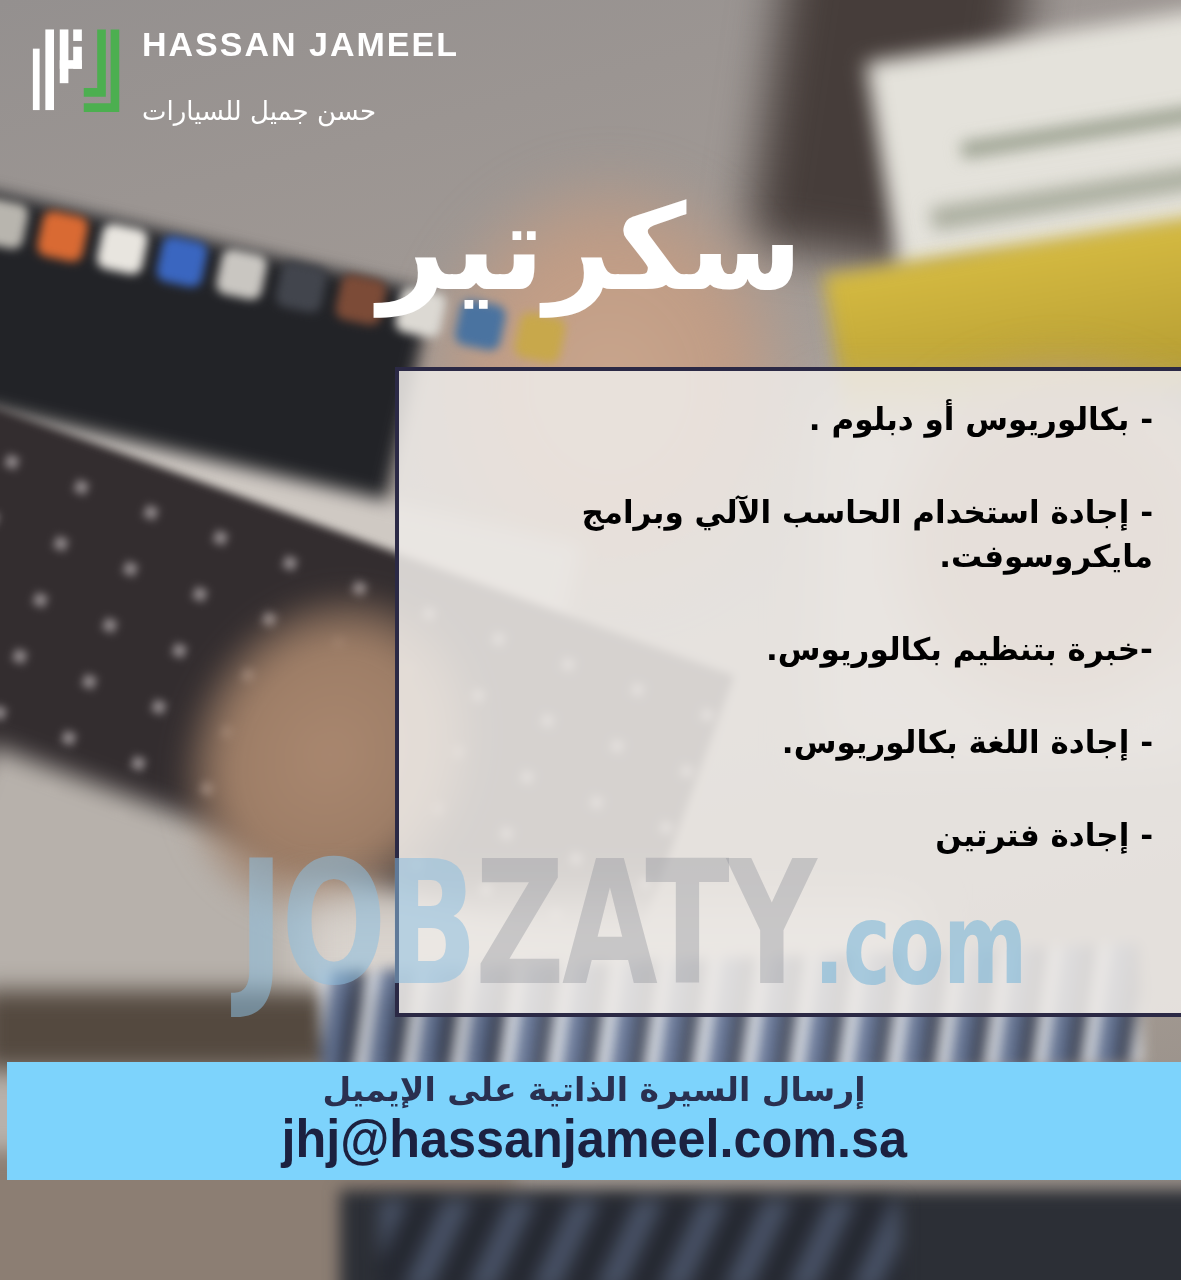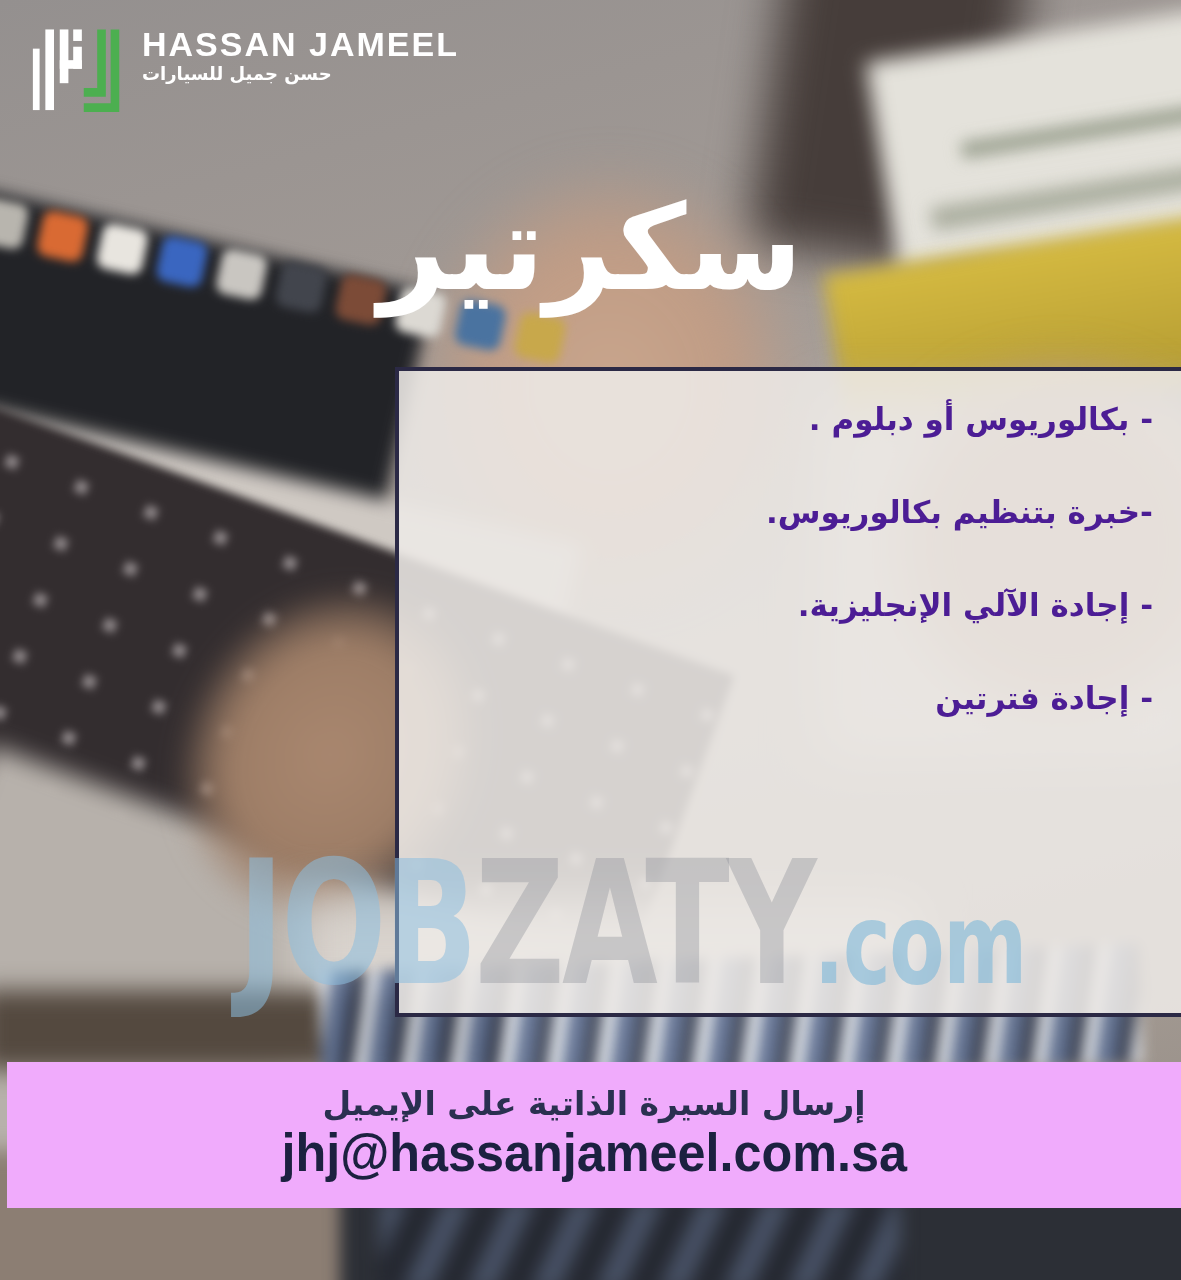--- a/index.html
+++ b/index.html
@@ -50,46 +50,46 @@
     transform:scaleX(0.72);transform-origin:left top;
   }
   .wm-job{color:rgba(141,190,222,0.55);}
   .wm-zaty{color:rgba(148,150,158,0.40);}
   .wm-com{font-size:112px;color:rgba(125,183,216,0.60);letter-spacing:-2px;}
   
   .logo{position:absolute;left:30px;top:16px;z-index:5;display:flex;align-items:flex-start;}
   .logo-mark{width:96px;height:96px;flex:0 0 auto;}
   .brand-text{margin-left:16px;margin-top:10px;color:#ffffff;}
   .brand-en{font-family:"Liberation Sans",sans-serif;font-weight:bold;font-size:34px;letter-spacing:2px;line-height:1.1;}
-  .brand-ar{direction:rtl;text-align:left;font-weight:bold;font-size:18px;line-height:1.25;}
+  .brand-ar{direction:rtl;text-align:left;font-weight:normal;font-size:26px;line-height:1.25;margin-top:32px;}
   
   .opp-line{
     position:absolute;left:0;right:0;top:136px;z-index:5;
     text-align:center;direction:rtl;color:#ffffff;font-weight:bold;font-size:37px;
   }
   .job-title{
     position:absolute;left:0;right:0;top:178px;z-index:5;
     text-align:center;direction:rtl;color:#ffffff;font-weight:bold;font-size:118px;line-height:1.2;
   }
   
   .req-box{
     position:absolute;left:395px;top:367px;right:-6px;height:650px;z-index:2;
     background:rgba(237,233,230,0.88);
     border:4px solid #2b2945;box-sizing:border-box;
   }
   .req-list{
     list-style:none;margin:0;padding:26px 30px 0 30px;direction:rtl;text-align:right;
   }
   .req-list li{
-    color:#4c1d95;font-weight:bold;font-size:31px;line-height:1.42;margin-bottom:49px;
+    color:#000000;font-weight:bold;font-size:31px;line-height:1.42;margin-bottom:49px;
   }
   
   .footer{
-    position:absolute;left:7px;right:0;top:1062px;height:146px;z-index:4;
-    background:#f0abfc;display:flex;flex-direction:column;align-items:center;justify-content:center;
+    position:absolute;left:7px;right:0;top:1062px;height:118px;z-index:4;
+    background:#7dd3fc;display:flex;flex-direction:column;align-items:center;justify-content:center;
   }
   .footer-cta{direction:rtl;color:#2a3050;font-weight:bold;font-size:33px;line-height:1.1;}
   .footer-email{
     font-family:"Liberation Sans",sans-serif;color:#1c2140;font-weight:bold;font-size:53px;line-height:1.15;
     transform:scaleX(0.95);
   }
 </style>
 </head>
 <body>
 
@@ -150,22 +150,23 @@
       <div class="brand-en">HASSAN JAMEEL</div>
       <div class="brand-ar">حسن جميل للسيارات</div>
     </div>
   </div>
 
   <div class="job-title">سكرتير</div>
 
   <div class="req-box">
     <ul class="req-list">
       <li>- بكالوريوس أو دبلوم .</li>
+      <li>- إجادة استخدام الحاسب الآلي وبرامج مايكروسوفت.</li>
       <li>-خبرة بتنظيم بكالوريوس.</li>
-      <li>- إجادة الآلي الإنجليزية.</li>
+      <li>- إجادة اللغة بكالوريوس.</li>
       <li>- إجادة فترتين</li>
     </ul>
   </div>
 
   <div class="footer">
     <div class="footer-cta">إرسال السيرة الذاتية على الإيميل</div>
     <div class="footer-email">jhj@hassanjameel.com.sa</div>
   </div>
 
 </div>

